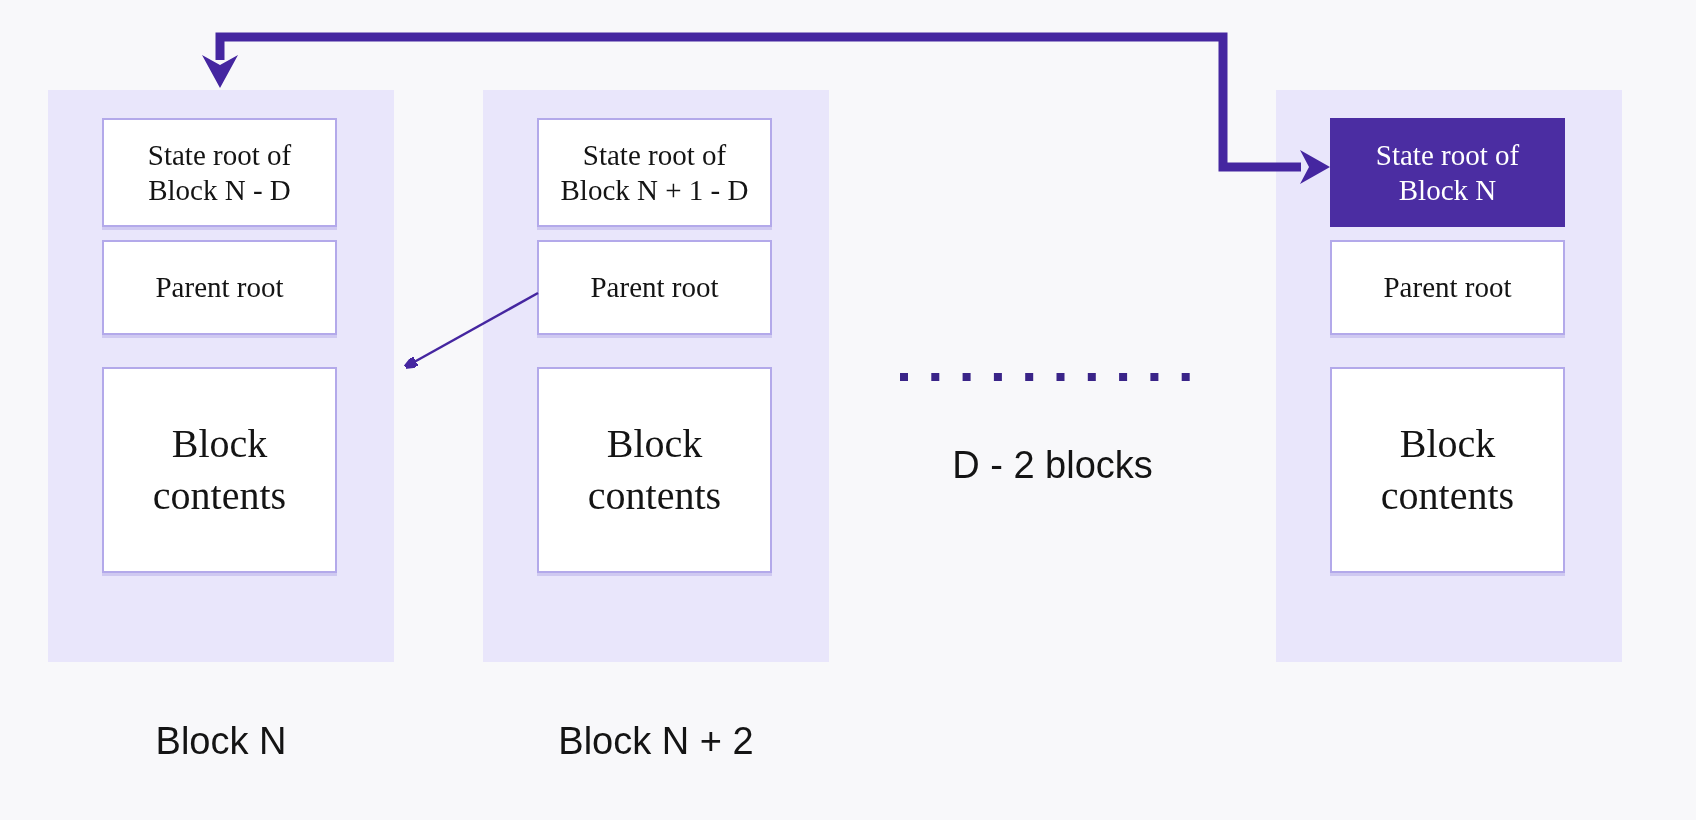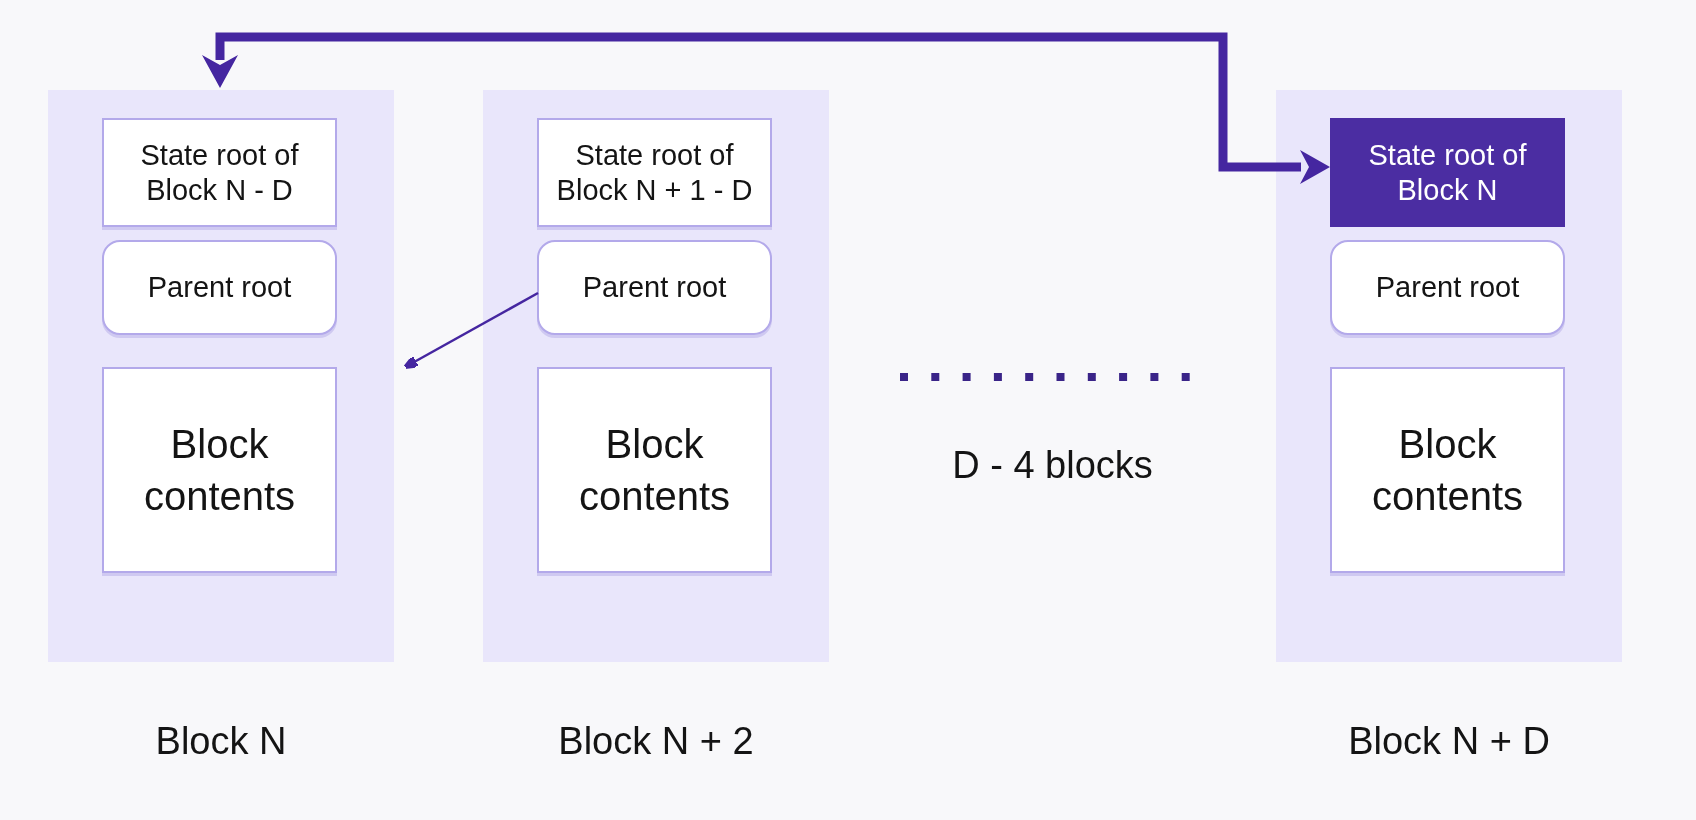--- a/index.html
+++ b/index.html
@@ -10,35 +10,36 @@
   #stage{
     position:relative;
     width:1696px;height:820px;
     background:#f8f8fa;
     overflow:hidden;
   }
   .block-container{
     position:absolute;
     top:90px;width:346px;height:572px;
     background:#e9e6fb;
+    font-family:Liberation Serif, serif;
   }
   .inner-box{
     position:absolute;
     left:54px;width:235px;
     box-sizing:border-box;
     background:#ffffff;
     border:2px solid #b3a9ea;
     box-shadow:0 3px 0 rgba(150,135,220,0.30);
     display:flex;align-items:center;justify-content:center;
     text-align:center;
     color:#141414;
     white-space:pre-line;
   }
   .row-state{top:28px;height:109px;font-size:29px;line-height:1.18;}
-  .row-parent{top:150px;height:95px;font-size:29px;line-height:1.18;border-radius:18px;}
+  .row-parent{top:150px;height:95px;font-size:29px;line-height:1.18;}
   .row-contents{top:277px;height:206px;font-size:40px;line-height:1.3;}
   .inner-box.highlight{
     background:#4b2da2;
     border:none;
     color:#ffffff;
     box-shadow:none;
   }
   .block-label{
     position:absolute;
     top:716px;height:50px;width:346px;
@@ -95,23 +96,22 @@
     <div class="inner-box row-parent">
       <span>Parent root</span>
     </div>
     <div class="inner-box row-contents">
       <span>Block contents</span>
     </div>
   </div>
 
   <div class="block-label" style="left:48px">Block N</div>
   <div class="block-label" style="left:483px">Block N + 2</div>
-  <div class="block-label" style="left:1276px">Block N + D</div>
 
-  <div class="gap-label">D - 4 blocks</div>
+  <div class="gap-label">D - 2 blocks</div>
 
   <svg id="arrow-layer" width="1696" height="820" viewBox="0 0 1696 820">
     <defs>
       <marker id="smallArrow" markerWidth="12" markerHeight="10" refX="10" refY="5" orient="auto" markerUnits="userSpaceOnUse">
         <path d="M0,0 L12,5 L0,10 L3,5 Z" fill="#4526a0" transform="scale(1.9) translate(-3,-2.4)"></path>
       </marker>
     </defs>
 
     <path d="M 220 60 L 220 37 L 1223 37 L 1223 167 L 1301 167" fill="none" stroke="#4526a0" stroke-width="9" stroke-linejoin="miter"></path>
     <polygon points="202,55 220,65 238,55 220,88" fill="#4526a0"></polygon>

